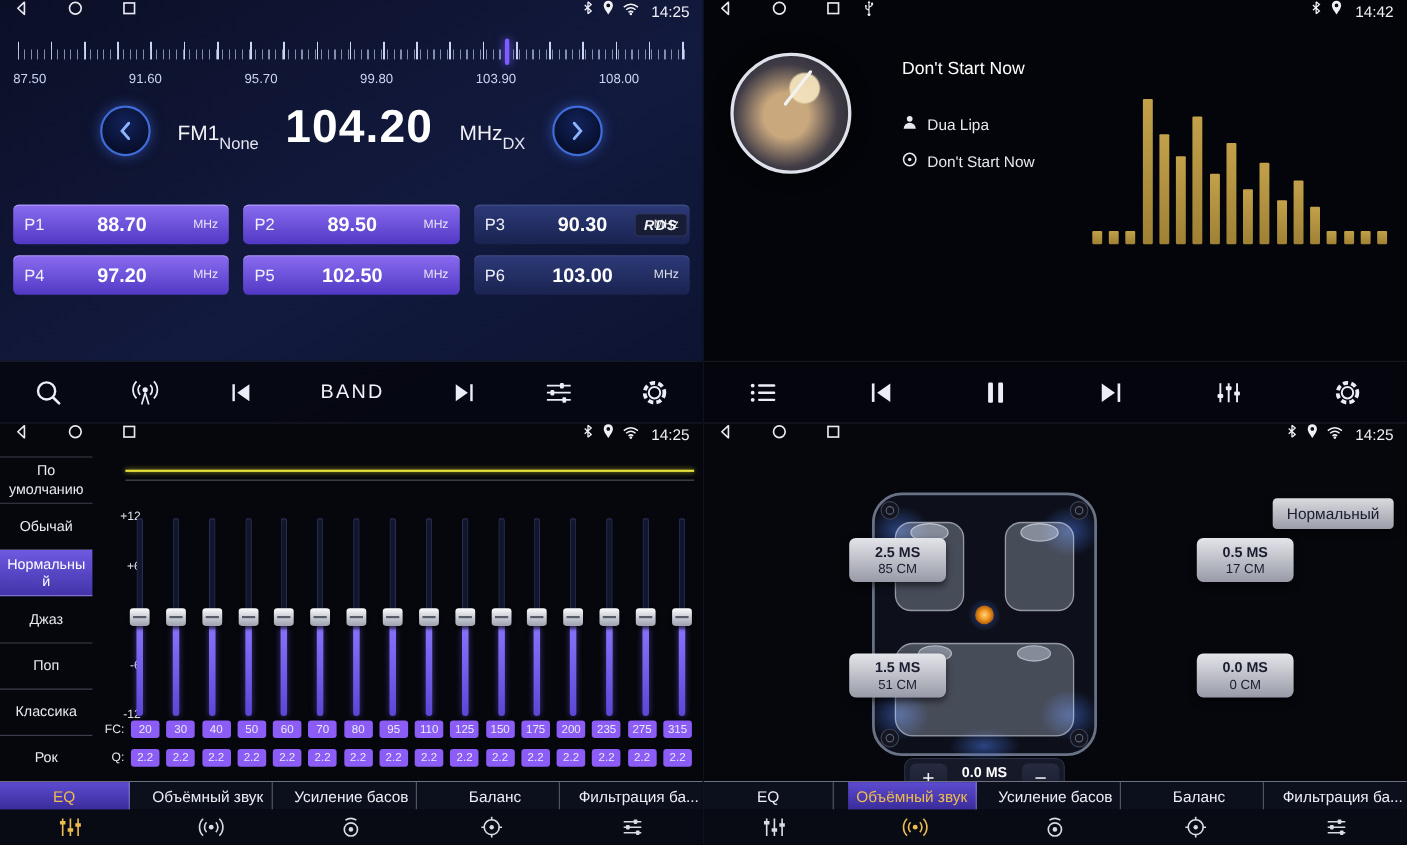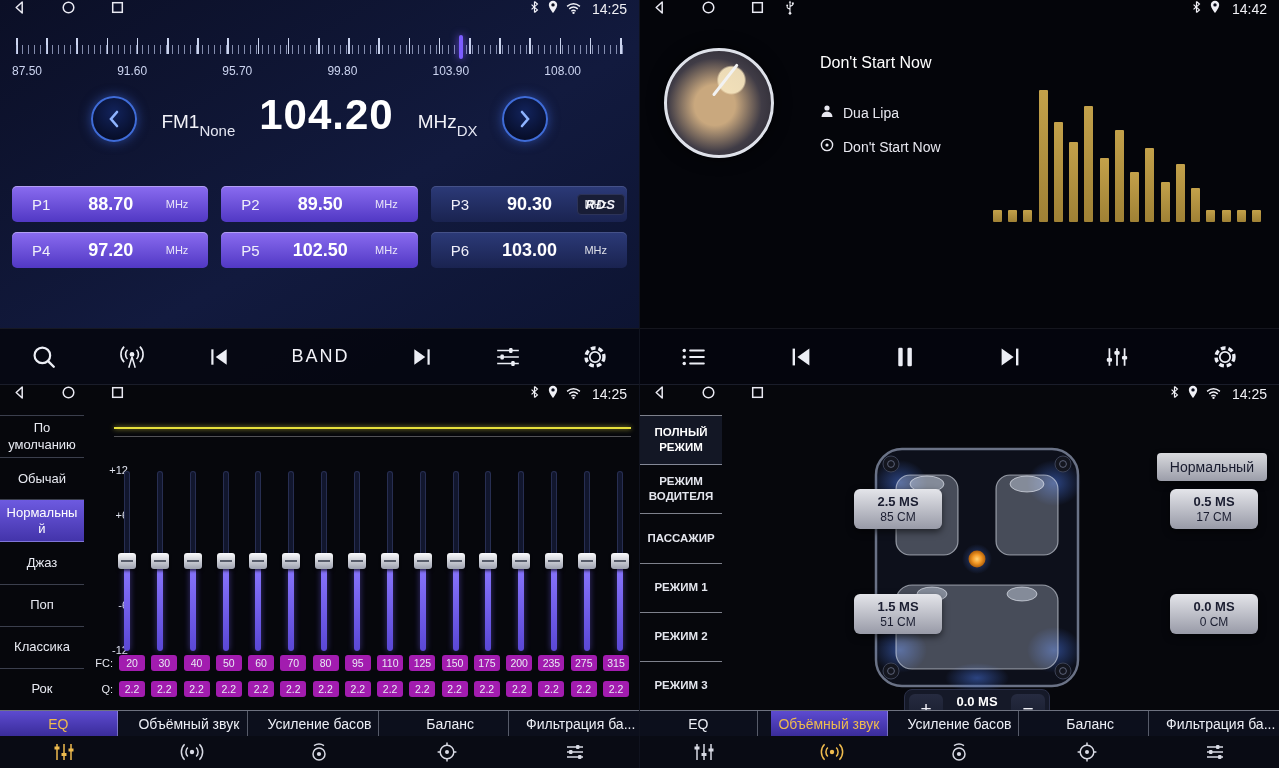--- a/index.html
+++ b/index.html
@@ -36,21 +36,21 @@
     display:flex; align-items:center; justify-content:center; box-shadow:0 0 12px rgba(64,110,230,.55); }
   .stack { display:flex; flex-direction:row; align-items:center; padding-top:16px; }
   .band-label { font-size:19px; color:#f2f2f8; }
   .unit-label { font-size:19px; color:#f2f2f8; }
   .sub { font-size:15px; margin-top:18px; color:#e4e6f2; }
   .freq-big { font-size:42px; font-weight:bold; line-height:54px; letter-spacing:1px; color:#fff; }
   .rds-tag { position:absolute; right:14px; top:194px; font-size:13px; font-style:italic; font-weight:bold;
     letter-spacing:1px; background:#181d36; border:1px solid #2c3358; padding:2px 8px; border-radius:4px; color:#f4f4fa; }
 
   .presets { display:grid; grid-template-columns:repeat(3,1fr); gap:10px 13px; margin:44px 12px 0; }
-  .preset { height:36px; border-radius:5px; display:flex; align-items:center; padding:0 20px; gap:6px; cursor:pointer; }
+  .preset { height:36px; border-radius:5px; display:flex; align-items:center; padding:0 10px; gap:6px; cursor:pointer; }
   .preset.p-on { background:linear-gradient(180deg,#8a6cf0,#5138c4); box-shadow:inset 0 1px 0 rgba(255,255,255,.35); }
   .preset.p-off { background:linear-gradient(180deg,#2c3a78,#1a2350); box-shadow:inset 0 1px 0 rgba(255,255,255,.12); }
   .preset .pid { font-size:15px; width:24px; color:#f0f0fa; }
   .preset .pfreq { font-size:18px; font-weight:bold; flex:1; text-align:center; }
   .preset .punit { font-size:11px; opacity:.85; }
 
   .toolbar { position:absolute; left:0; right:0; bottom:0; height:56px; background:rgba(4,6,14,.88);
     border-top:1px solid rgba(255,255,255,.07); display:flex; align-items:center; justify-content:space-around; }
   .tool { display:flex; align-items:center; justify-content:center; cursor:pointer; }
   .band-text { font-size:18px; letter-spacing:2px; color:#f2f2f8; }
@@ -103,21 +103,21 @@
   .slider .tr-top { position:absolute; left:6px; top:0; width:6px; height:90px; background:#11162d;
     border:1px solid #272e52; border-bottom:none; border-radius:3px 3px 0 0; }
   .slider .tr-bot { position:absolute; left:6px; top:90px; width:6px; height:90px;
     background:linear-gradient(180deg,#8b78ff,#5a47d6); border-radius:0 0 3px 3px; box-shadow:0 0 6px rgba(122,100,255,.45); }
   .slider .knob { position:absolute; left:0; top:82px; width:18px; height:16px; border-radius:3px;
     background:linear-gradient(180deg,#fbfbfd,#9da1af); box-shadow:0 2px 3px rgba(0,0,0,.65); }
   .slider .knob::after { content:''; position:absolute; left:3px; right:3px; top:7px; height:2px; background:#575c6a; }
   .fcq-row { position:absolute; left:4px; right:10px; display:flex; align-items:center; }
   .fcq-row .rowlabel { width:28px; font-size:11px; color:#e6e8f0; text-align:right; padding-right:3px; }
   .fcq-vals { flex:1; display:flex; justify-content:space-between; margin-left:3px; }
-  .valbox { width:26px; height:16px; background:#a21caf; border-radius:3px; font-size:10.5px; color:#e8eaf4;
+  .valbox { width:26px; height:16px; background:#8b5cf6; border-radius:3px; font-size:10.5px; color:#e8eaf4;
     display:flex; align-items:center; justify-content:center; }
   #fc-row { top:240px; }
   #q-row { top:266px; }
 
   
   .sf-sidebar { width:82px; display:flex; flex-direction:column; border-top:1px solid rgba(225,230,245,.55); }
   .sf-mode { flex:1; display:flex; align-items:center; justify-content:center; text-align:center;
     font-size:11.5px; font-weight:bold; color:#e4e6ee; border-bottom:1px solid rgba(225,230,245,.55);
     padding:2px 3px; line-height:1.3; cursor:pointer; }
   .sf-mode.selected { color:#ffffff; background:rgba(60,70,110,.25); }
@@ -690,28 +690,20 @@
                 <path d="M3 6.3Q7 2.9 11 6.3" fill="none" stroke="#f0f0f6" stroke-width="1.3"></path>
                 <path d="M5 8.5Q7 6.8 9 8.5" fill="none" stroke="#f0f0f6" stroke-width="1.3"></path>
                 <circle cx="7" cy="10" r="1.1" fill="#f0f0f6"></circle>
               </svg></span>
 </span>
           <span class="time" data-name="clock">14:25</span>
         </div>
     </div>
 
     <div class="q-body">
-      <div class="sf-sidebar" id="sf-modes" data-name="listening-mode-sidebar">
-          <div class="sf-mode selected" data-name="sound-mode-item">ПОЛНЫЙ РЕЖИМ</div>
-          <div class="sf-mode" data-name="sound-mode-item">РЕЖИМ ВОДИТЕЛЯ</div>
-          <div class="sf-mode" data-name="sound-mode-item">ПАССАЖИР</div>
-          <div class="sf-mode" data-name="sound-mode-item">РЕЖИМ 1</div>
-          <div class="sf-mode" data-name="sound-mode-item">РЕЖИМ 2</div>
-          <div class="sf-mode" data-name="sound-mode-item">РЕЖИМ 3</div>
-        </div>
       <div class="sf-main" data-name="cabin-panel">
         <div class="normal-btn" data-name="sound-preset-button">Нормальный</div>
 
         <div class="car-wrap" data-name="car-cabin-diagram">
           <svg width="210" height="245" viewBox="0 0 210 245">
             <defs>
               <radialGradient id="glow">
                   <stop offset="0" stop-color="#4a78e8" stop-opacity="0.5"></stop>
                   <stop offset="1" stop-color="#4a78e8" stop-opacity="0"></stop>
                 </radialGradient>

